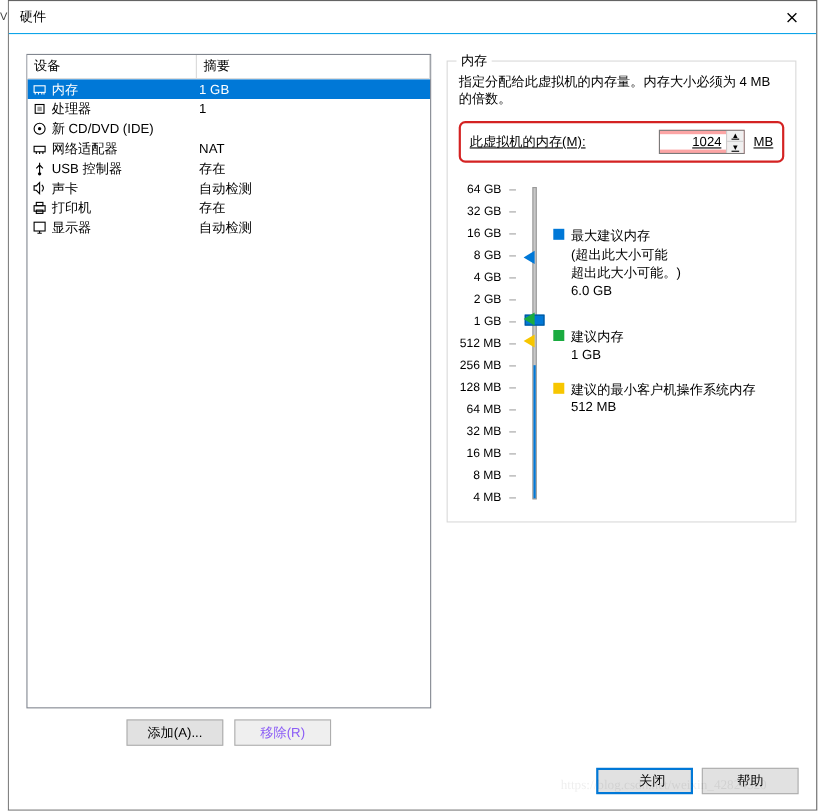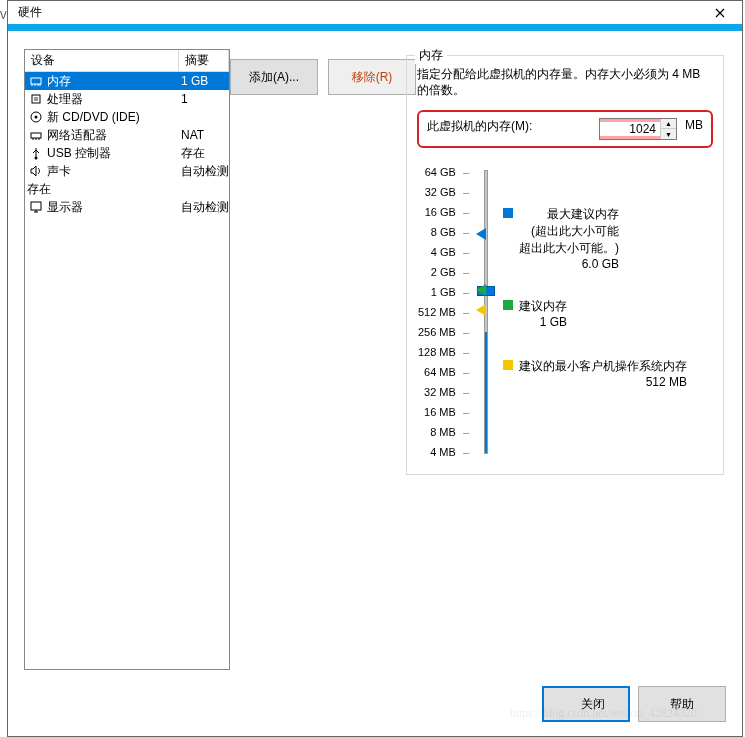--- a/index.html
+++ b/index.html
@@ -1,61 +1,61 @@
 <!DOCTYPE html>
 <html><head>
 <meta charset="utf-8">
 <style>
 * { box-sizing: border-box; margin: 0; padding: 0; }
 body { font-family: "Microsoft YaHei", "Segoe UI", sans-serif; font-size: 12px; background: #fff; width: 745px; height: 737px; overflow: hidden; position: relative; }
 .dialog { width: 736px; height: 737px; margin-left: 7px; border: 1px solid #646464; background: #fff; display: flex; flex-direction: column; }
-.titlebar { height: 30px; display: flex; align-items: center; justify-content: space-between; padding: 0 0 0 10px; border-bottom: 7px solid #0ea5e9; }
+.titlebar { height: 30px; display: flex; align-items: center; justify-content: space-between; padding: 0 0 0 10px; border-bottom: 1px solid #0ea5e9; }
 .titlebar .title { font-size: 12px; }
 .titlebar .close { width: 44px; height: 29px; display: flex; align-items: center; justify-content: center; cursor: pointer; }
 .content { flex: 1; display: flex; padding: 18px 16px 6px 16px; gap: 14px; }
-.left-col { width: 368px; display: flex; flex-direction: row; }
+.left-col { width: 368px; display: flex; flex-direction: column; }
 .devlist { flex: 1; border: 1px solid #828790; background: #fff; display: flex; flex-direction: column; }
 .devlist-header { display: flex; height: 22px; border-bottom: 1px solid #d9d9d9; background: #fff; }
 .devlist-header .hcell { padding: 2px 6px; border-right: 1px solid #d9d9d9; font-size: 12px; }
 .hcell-device { width: 154px; }
 .hcell-summary { flex: 1; }
 .devlist-body { flex: 1; overflow: hidden; }
 .devrow { display: flex; height: 18px; align-items: center; }
 .devrow.selected { background: #0078d7; color: #fff; }
 .devrow .cell-dev { width: 154px; display: flex; align-items: center; padding-left: 4px; gap: 4px; }
 .devrow .cell-sum { flex: 1; padding-left: 2px; white-space: nowrap; overflow: hidden; text-overflow: ellipsis; }
 .ico { width: 14px; height: 14px; display: inline-flex; align-items: center; justify-content: center; flex-shrink: 0; }
 .btn-row { display: flex; justify-content: center; gap: 10px; margin-top: 10px; margin-bottom: 4px; }
-.btn { min-width: 88px; height: 36px; border: 1px solid #adadad; background: #e1e1e1; font-size: 12px; cursor: pointer; padding: 0 14px; }
-.btn:disabled { color: #c2410c; background: #efefef; }
+.btn { min-width: 88px; height: 24px; border: 1px solid #adadad; background: #e1e1e1; font-size: 12px; cursor: pointer; padding: 0 14px; }
+.btn:disabled { color: #8b5cf6; background: #efefef; }
 .right-col { width: 318px; display: flex; flex-direction: column; }
 .groupbox { border: 1px solid #d9d9d9; padding: 10px 10px 12px 10px; position: relative; margin-top: 6px; }
 .group-title { position: absolute; top: -9px; left: 8px; background: #fff; padding: 0 4px; font-size: 12px; }
 .desc { font-size: 12px; line-height: 16px; }
-.memrow { display: flex; margin-top: 12px; gap: 8px; border: 2px solid #d42222; border-radius: 6px; padding: 6px 8px; }
+.memrow { display: flex; align-items: center; margin-top: 12px; gap: 8px; border: 2px solid #d42222; border-radius: 6px; padding: 6px 8px; text-decoration: underline; }
 .memlabel { flex: 1; }
 .spinner { display: flex; align-items: center; border: 1px solid #7a7a7a; height: 22px; background: #fca5a5; }
 .spinner input { width: 60px; text-align: right; border: none; outline: none; padding: 0 4px; font-size: 12px; }
 .spinbtns { display: flex; flex-direction: column; border-left: 1px solid #ccc; }
 .spinbtn { width: 15px; height: 10px; border: none; background: #f0f0f0; font-size: 7px; line-height: 7px; cursor: pointer; border-bottom: 1px solid #ccc; padding: 0; }
 .spinbtn:last-child { border-bottom: none; }
 .slider-area { display: flex; margin-top: 14px; gap: 6px; }
 .ticks { width: 52px; text-align: right; font-size: 11px; color: #000; display: flex; flex-direction: column; }
 .tick { height: 20px; line-height: 20px; }
 .tick span.dash { margin-left: 4px; color: #888; }
 .track-col { width: 22px; position: relative; display: flex; justify-content: center; }
 .track { width: 4px; background: #c8c8c8; border: 1px solid #999; position: absolute; top: 8px; bottom: 8px; }
 .track-fill { width: 100%; background: #0078d7; position: absolute; bottom: 0; }
 .thumb { position: absolute; width: 18px; height: 10px; background: #0078d7; border: 1px solid #005599; left: 2px; }
 .marker { position: absolute; width: 0; height: 0; border-top: 6px solid transparent; border-bottom: 6px solid transparent; left: 1px; }
 .marker.blue { border-right: 10px solid #0078d7; }
 .marker.green { border-right: 10px solid #1aab40; }
 .marker.yellow { border-right: 10px solid #f7c600; }
 .info-col { flex: 1; position: relative; font-size: 12px; }
-.info-block { position: absolute; display: flex; gap: 6px; text-align: right; }
+.info-block { position: absolute; display: flex; gap: 6px; }
 .info-sq { width: 10px; height: 10px; margin-top: 2px; flex-shrink: 0; }
 .sq-blue { background: #0078d7; }
 .sq-green { background: #1aab40; }
 .sq-yellow { background: #f7c600; }
 .info-text .sub { color: #000; }
 .footer { display: flex; justify-content: flex-end; gap: 8px; padding: 10px 16px 14px; }
 .btn-primary { border: 2px solid #0078d7; padding-left: 28px; }
 .left-edge { position: absolute; left: 0; top: 0; width: 7px; height: 737px; background: #fff; font-size: 10px; color: #444; }
 .left-edge div { margin-top: 10px; }
 .watermark { position: absolute; right: 48px; bottom: 16px; font-size: 12px; color: rgba(0,0,0,0.07); font-family: Liberation Serif, serif; }
@@ -150,20 +150,30 @@
                   <svg width="14" height="14" viewBox="0 0 14 14">
                     <path d="M2 5v4h2l3 3V2L4 5z" fill="none" stroke="currentColor"></path>
                     <path d="M9 4c2 2 2 4 0 6" stroke="currentColor" fill="none"></path>
                   </svg>
                 </span>
                 <span>声卡</span>
               </div>
               <div class="cell-sum">自动检测</div>
             </div>
             <div class="devrow">
+              <div class="cell-dev">
+                <span class="ico">
+                  <svg width="14" height="14" viewBox="0 0 14 14">
+                    <rect x="2" y="5" width="10" height="5" fill="none" stroke="currentColor"></rect>
+                    <rect x="4" y="2" width="6" height="3" fill="none" stroke="currentColor"></rect>
+                    <rect x="4" y="9" width="6" height="3" fill="none" stroke="currentColor"></rect>
+                  </svg>
+                </span>
+                <span>打印机</span>
+              </div>
               <div class="cell-sum">存在</div>
             </div>
             <div class="devrow">
               <div class="cell-dev">
                 <span class="ico">
                   <svg width="14" height="14" viewBox="0 0 14 14">
                     <rect x="2" y="2" width="10" height="8" fill="none" stroke="currentColor"></rect>
                     <path d="M5 12h4M7 10v2" stroke="currentColor"></path>
                   </svg>
                 </span>
@@ -232,21 +242,21 @@
                 <div>6.0 GB</div>
               </div>
             </div>
             <div class="info-block" style="top:136px">
               <div class="info-sq sq-green"></div>
               <div class="info-text">
                 <div>建议内存</div>
                 <div>1 GB</div>
               </div>
             </div>
-            <div class="info-block" style="top:196px">
+            <div class="info-block" style="top:184px">
               <div class="info-sq sq-yellow"></div>
               <div class="info-text">
                 <div>建议的最小客户机操作系统内存</div>
                 <div>512 MB</div>
               </div>
             </div>
           </div>
         </div>
       </div>
     </div>

